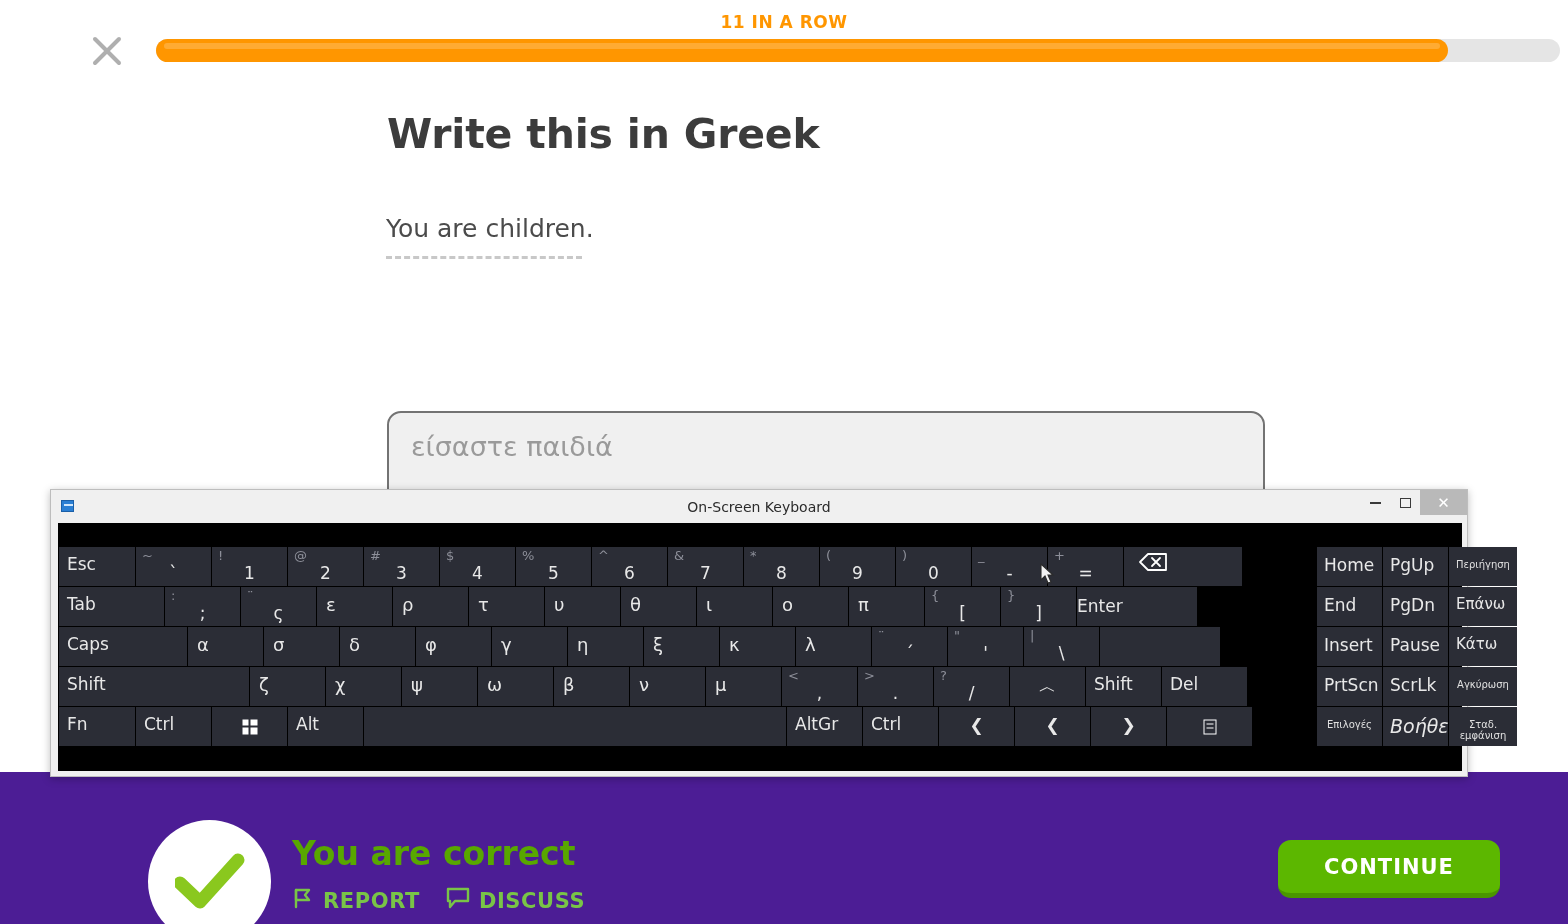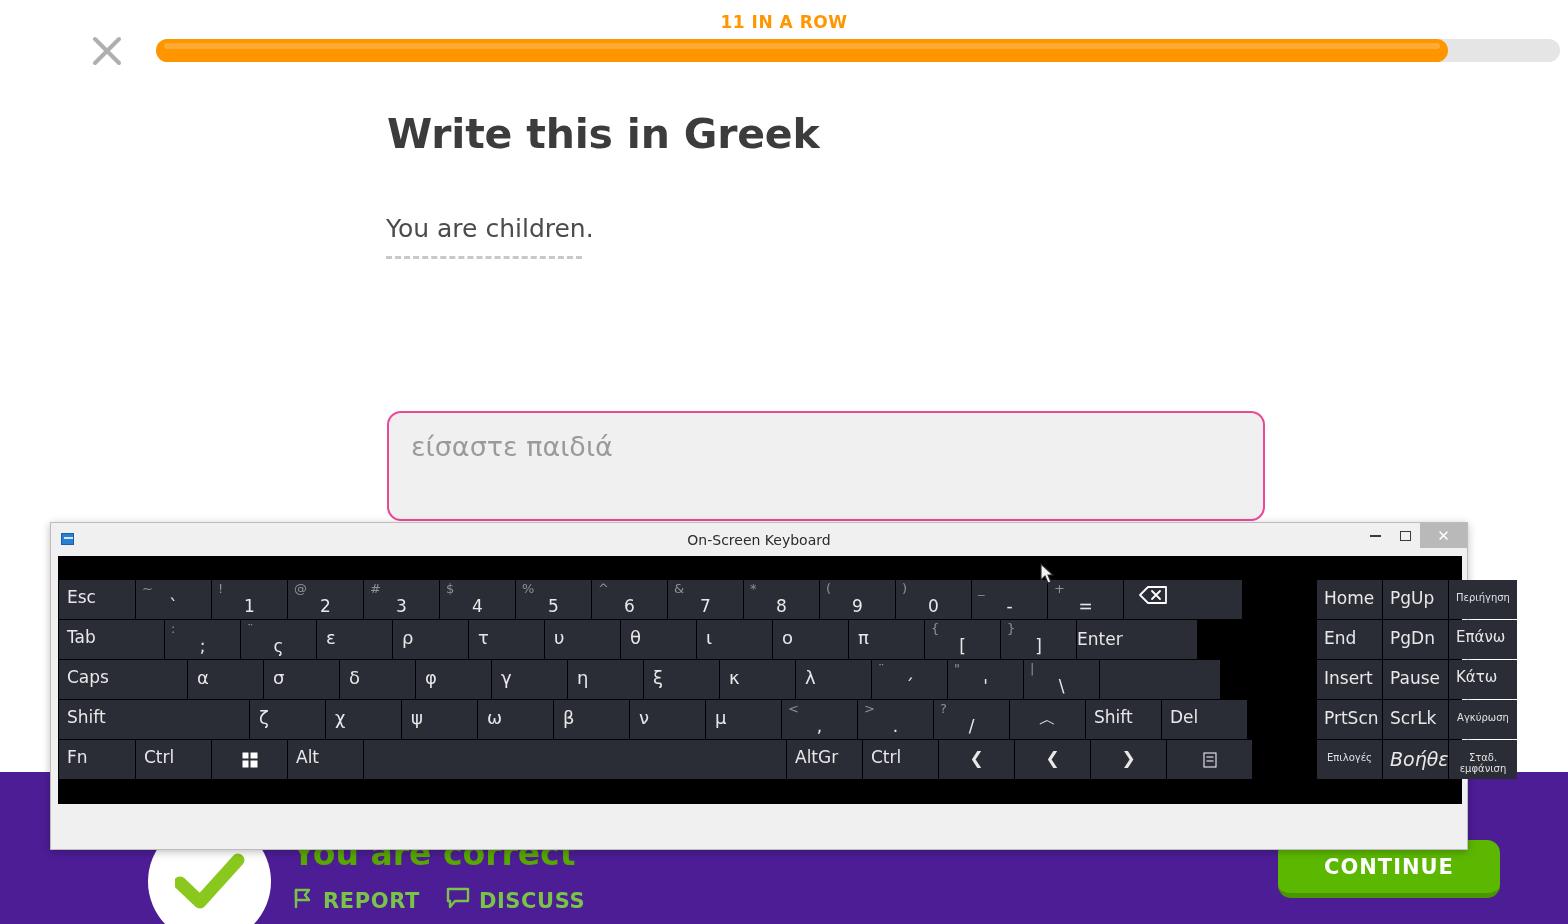--- a/index.html
+++ b/index.html
@@ -54,21 +54,21 @@
     position: absolute; left: 386px; top: 256px;
     width: 196px; height: 3px;
     border-bottom: 3px dashed #c8c8c8;
   }
 
   
   .answer-box {
     position: absolute; left: 387px; top: 411px;
     width: 878px; height: 110px;
     background: #f0f0f0;
-    border: 2px solid #ec4899;
+    border: 2px solid #737373;
     border-radius: 14px;
   }
   .answer-text {
     position: absolute; left: 22px; top: 18px;
     font-size: 27px; color: #9a9a9a;
   }
 
   
   .feedback-bar {
     position: absolute; left: 0; top: 772px;
@@ -101,25 +101,24 @@
     border-bottom: 5px solid #4a9600;
     border-radius: 13px;
     color: #fff; font-size: 21px; font-weight: bold; letter-spacing: 1px;
     display: flex; align-items: center; justify-content: center;
     cursor: pointer;
   }
 
   
   .osk-window {
     position: absolute; left: 50px; top: 489px;
-    width: 1418px; height: 328px;
+    width: 1418px; height: 288px;
     background: #f0f0f0;
     border: 1px solid #bdbdbd;
     box-shadow: 0 2px 8px rgba(0,0,0,.25);
-    margin-top: 33px;
   }
   .osk-titlebar {
     position: relative; height: 33px; background: #f0f0f0;
     display: flex; align-items: center;
   }
   .osk-icon {
     position: absolute; left: 10px; top: 10px;
     width: 13px; height: 12px; background: #2a7fd4;
     border: 1px solid #1a5fa8;
   }

